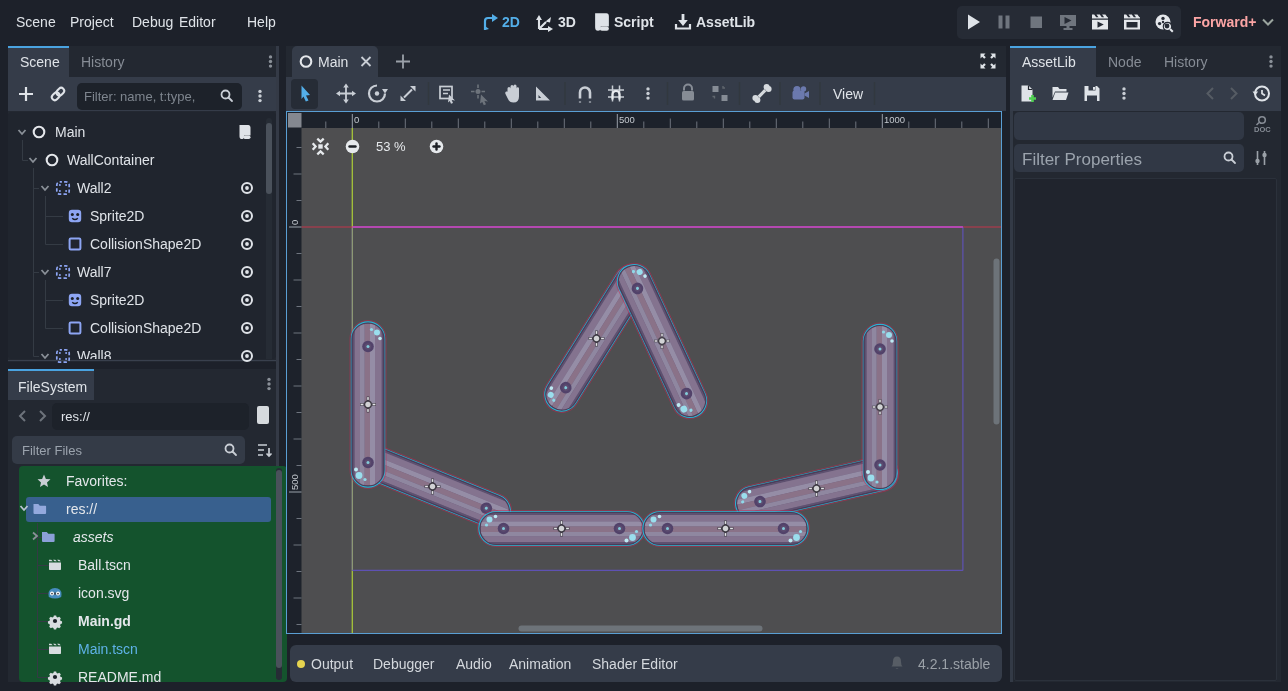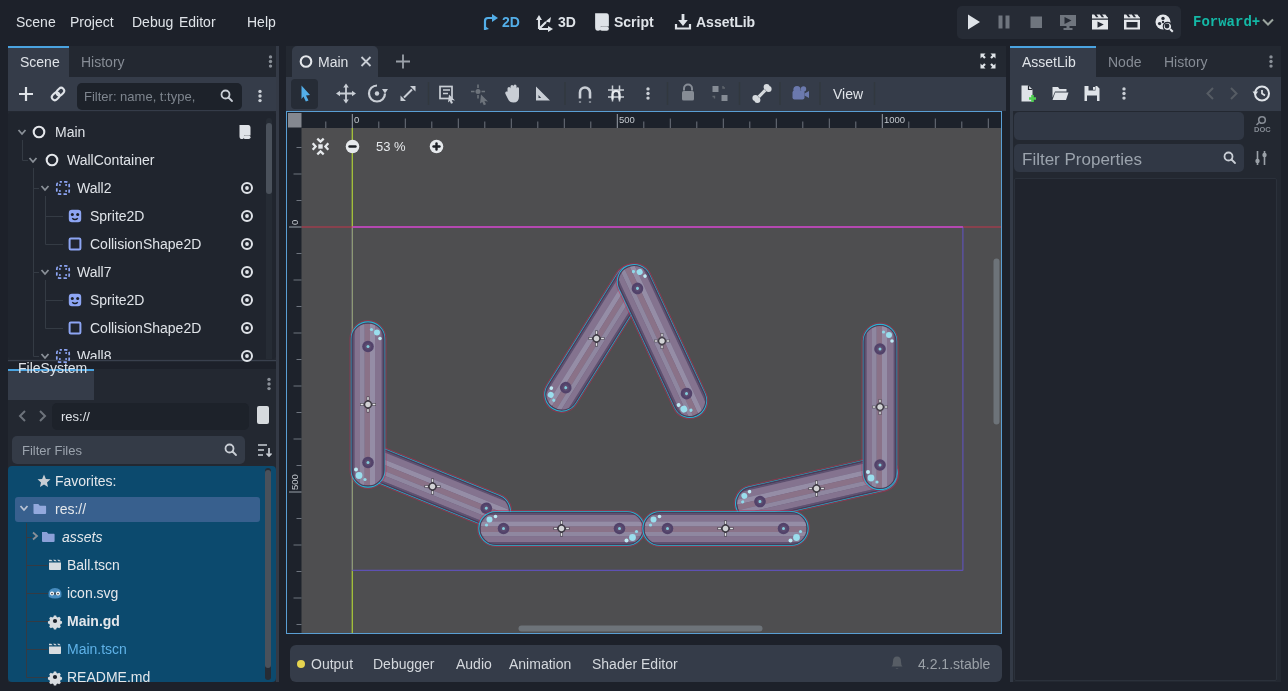--- a/index.html
+++ b/index.html
@@ -26,21 +26,21 @@
   <div class="abs txt" style="left:179px;top:14px;">Editor</div>
   <div class="abs txt" style="left:247px;top:14px;">Help</div>
 
   <div class="abs txt" style="left:502px;top:14px;color:#53aee8;font-weight:bold;">2D</div>
   <div class="abs txt" style="left:558px;top:14px;font-weight:bold;">3D</div>
   <div class="abs txt" style="left:614px;top:14px;font-weight:bold;">Script</div>
   <div class="abs txt" style="left:696px;top:14px;font-weight:bold;">AssetLib</div>
 
   <div class="abs" style="left:957px;top:6px;width:224px;height:33px;background:#262b35;border-radius:5px;"></div>
   <div class="abs" id="playicons" style="left:957px;top:6px;"></div>
-  <div class="abs txt" style="left:1193px;top:14px;color:#14b8a6;font-weight:bold;font-family:Liberation Mono, monospace;">Forward+</div>
+  <div class="abs txt" style="left:1193px;top:14px;color:#fca5a5;font-weight:bold;">Forward+</div>
   <div class="abs" id="fwd-chev" style="left:1262px;top:18px;"></div>
 
   <div class="abs panel" style="left:8px;top:46px;width:268px;height:316px;"></div>
   <div class="abs" style="left:276px;top:46px;width:2.5px;height:636px;background:#343a46;"></div>
   <div class="abs tab-active bluetop" style="left:8px;top:46px;width:61px;height:31px;"></div>
   <div class="abs txt" style="left:20px;top:54px;">Scene</div>
   <div class="abs txt dim" style="left:81px;top:54px;">History</div>
   <div class="abs" id="scene-dots" style="left:268px;top:54px;"></div>
 
   <div class="abs toolbg" style="left:8px;top:77px;width:268px;height:34px;"></div>
@@ -67,29 +67,29 @@
 <div class="abs txt" style="left:82px;top:96px;">Sprite2D</div>
 <div class="abs txt" style="left:82px;top:124px;">CollisionShape2D</div>
 <div class="abs txt" style="left:69px;top:152px;">Wall7</div>
 <div class="abs txt" style="left:82px;top:180px;">Sprite2D</div>
 <div class="abs txt" style="left:82px;top:208px;">CollisionShape2D</div>
 <div class="abs txt" style="left:69px;top:236px;">Wall8</div>
 </div>
 
   <div class="abs panel" style="left:8px;top:369px;width:268px;height:313px;"></div>
   <div class="abs tab-active bluetop" style="left:8px;top:369px;width:86px;height:31px;"></div>
-  <div class="abs txt" style="left:18px;top:360px;">FileSystem</div>
+  <div class="abs txt" style="left:18px;top:379px;">FileSystem</div>
   <div class="abs" id="fs-dots" style="left:267px;top:377px;"></div>
   <div class="abs" id="fs-nav" style="left:8px;top:400px;"></div>
   <div class="abs field" style="left:52px;top:403px;width:197px;height:27px;"></div>
   <div class="abs txt" style="left:61px;top:409px;font-size:13px;">res://</div>
   <div class="abs" style="left:257px;top:406px;width:12px;height:17.5px;background:#d6dade;border-radius:2px;"></div>
   <div class="abs" style="left:12px;top:436px;width:233px;height:28px;background:#343b47;border-radius:5px;"></div>
   <div class="abs txt" style="left:22px;top:443px;font-size:13px;color:#9ba3ad;">Filter Files</div>
-  <div class="abs" id="fs-tree" style="left:8px;top:466px;width:268px;height:216px;overflow:hidden;background:#0c4a6e;border-radius:4px;">
+  <div class="abs" id="fs-tree" style="left:19px;top:466px;width:268px;height:216px;overflow:hidden;background:#14532d;border-radius:4px;">
 <div class="abs" style="left:7px;top:31px;width:245px;height:25px;background:#38608e;border-radius:3px;"></div>
 <svg width="268" height="216" style="position:absolute;left:0;top:0" xmlns="http://www.w3.org/2000/svg">
 <g stroke="#343b44" stroke-width="1" fill="none">
 <path d="M 18.5 57 V 211.5 M 18.5 71.5 H 24 M 18.5 99.5 H 40 M 18.5 127.5 H 40 M 18.5 155.5 H 40 M 18.5 183.5 H 40 M 18.5 211.5 H 40"></path>
 </g>
 <rect x="257" y="2" width="6" height="212" rx="3" fill="#262c35"></rect>
 <rect x="257" y="4" width="6" height="198" rx="3" fill="#4a515b"></rect>
 </svg>
 <div class="abs txt" style="left:47px;top:7px;color:#e4e7eb;">Favorites:</div>
 <div class="abs txt" style="left:47px;top:35px;color:#e4e7eb;">res://</div>

